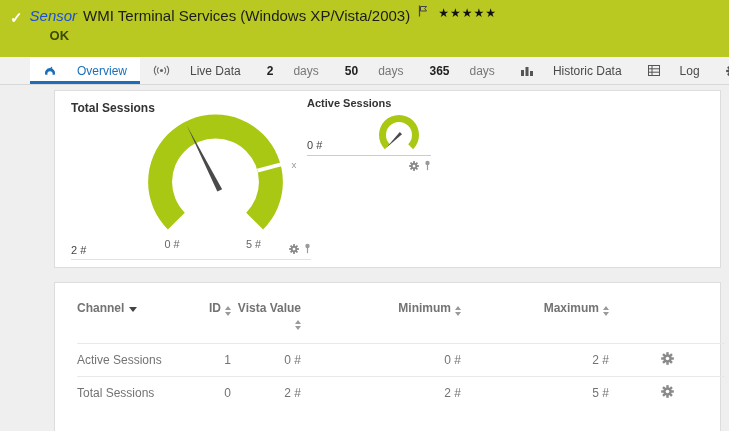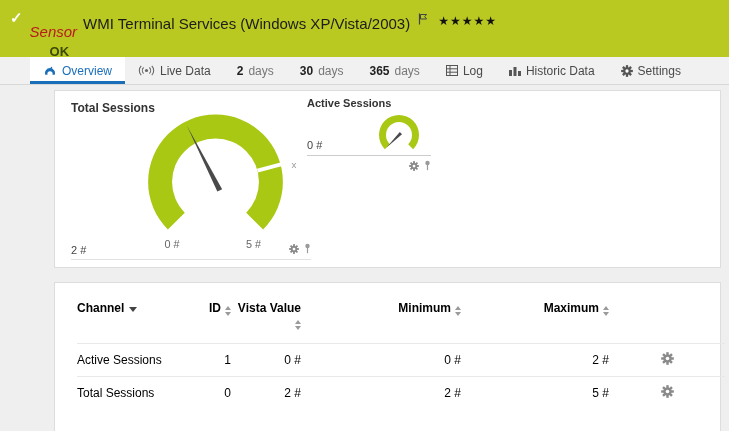--- a/index.html
+++ b/index.html
@@ -2,28 +2,28 @@
 <html style="--header-bg: #b9c922; --accent: #1b6fb9; --gauge: #a8c813;"><head>
 <meta charset="utf-8">
 <style>
   html,body{margin:0;padding:0;background:#fff;font-family:"Liberation Sans",sans-serif;}
   #app{position:relative;width:729px;height:431px;overflow:hidden;background:#efefef;}
 
   
   .header{height:57px;background:var(--header-bg,#b9c922);box-sizing:border-box;padding:7px 10px 0 10px;display:flex;align-items:flex-start;}
   .check{color:#fff;font-weight:bold;font-size:15px;margin:2px 7px 0 0;}
   .title-line{display:flex;align-items:center;gap:6px;font-size:15px;color:#1c1c1c;}
-  .kind{font-style:italic;color:#b91c1c;margin-top:16px;}
+  .kind{font-style:italic;color:#1d4ed8;}
   .flag{display:inline-block;margin-left:2px;position:relative;top:-4px;}
   .stars{font-size:12px;color:#111;letter-spacing:1px;position:relative;top:-3px;margin-left:4px;}
   .status-ok{font-size:13px;font-weight:bold;color:#3d4a00;margin:4px 0 0 20px;}
 
   
   .tabs{height:28px;background:#f1f1f1;border-bottom:1px solid #d8d8d8;display:flex;align-items:stretch;padding-left:30px;font-size:12px;color:#4a4a4a;box-sizing:border-box;}
-  .tab{display:flex;align-items:center;gap:5px;padding:0 13px;cursor:pointer;white-space:nowrap;}
+  .tab{display:flex;align-items:center;gap:20px;padding:0 13px;cursor:pointer;white-space:nowrap;}
   .tab.active{background:#fff;color:var(--accent,#1b6fb9);box-shadow:inset 0 -3px 0 var(--accent,#1b6fb9);}
   .tab b{color:#222;}
   .tab .unit{color:#777;}
   .tab svg{display:block;}
 
   
   .content{position:absolute;top:85px;left:0;right:0;bottom:0;box-sizing:border-box;padding:5px 8px 0 30px;background:#efefef;overflow:hidden;margin-left:24px;}
   .card{background:#fff;border:1px solid #ddd;box-sizing:border-box;}
   .card.gauges{height:178px;position:relative;}
   .g-title{position:absolute;left:16px;top:10px;font-size:12px;font-weight:bold;color:#333;margin:0;}
@@ -36,21 +36,21 @@
   .sg-val{position:absolute;left:0;bottom:4px;font-size:11px;color:#444;}
   .sg-svg{position:absolute;right:0;top:-4px;}
   .sg-foot{border-top:1px solid #ccc;display:flex;justify-content:flex-end;gap:5px;padding-top:1px;}
   .gauge-arc{fill:var(--gauge,#a8c813);}
   .needle{fill:#4a4a4a;}
   .scale-label{fill:#666;font-size:10px;font-family:"Liberation Sans",sans-serif;}
   .marker-label{fill:#999;font-size:9px;font-family:"Liberation Sans",sans-serif;}
 
   
   .card.channels{margin-top:14px;min-height:158px;padding:6px 22px 10px 22px;}
-  table.channels{width:100%;border-collapse:collapse;table-layout:fixed;font-size:12px;color:#000000;}
+  table.channels{width:100%;border-collapse:collapse;table-layout:fixed;font-size:12px;color:#737373;}
   th{font-weight:bold;text-align:right;padding:12px 0 13px 0;vertical-align:top;}
   th.c-channel{text-align:left;width:95px;}
   th.c-id{width:59px;}
   th.c-last{width:70px;}
   th.c-min{width:160px;}
   th.c-max{width:148px;}
   th.c-action{width:116px;}
   td{padding:8px 0;border-top:1px solid #e9e9e9;text-align:right;}
   td.c-channel{text-align:left;}
   td.c-action{text-align:center;}
@@ -123,47 +123,47 @@
           <path d="M13.8 0.8 A6.8 6.8 0 0 1 13.8 10.2" fill="none" stroke="#666" stroke-width="1.1"></path>
         </svg>
       </span>
       <span>Live Data</span>
     </div>
     <div class="tab">
       <b>2</b>
       <span class="unit">days</span>
     </div>
     <div class="tab">
-      <b>30</b>
+      <b>50</b>
       <span class="unit">days</span>
     </div>
     <div class="tab">
       <b>365</b>
       <span class="unit">days</span>
+    </div>
+    <div class="tab">
+      <span>
+        <svg width="12" height="11" viewBox="0 0 12 11" fill="#555">
+          <rect x="0" y="5" width="3" height="6"></rect>
+            <rect x="4.5" y="2" width="3" height="9"></rect>
+            <rect x="9" y="6" width="3" height="5"></rect>
+        </svg>
+      </span>
+      <span>Historic Data</span>
     </div>
     <div class="tab">
       <span>
         <svg width="12" height="11" viewBox="0 0 12 11">
           <rect x="0.5" y="0.5" width="11" height="10" fill="none" stroke="#555"></rect>
           <line x1="0.5" y1="3.8" x2="11.5" y2="3.8" stroke="#555"></line>
           <line x1="0.5" y1="7.2" x2="11.5" y2="7.2" stroke="#555"></line>
           <line x1="4" y1="0.5" x2="4" y2="10.5" stroke="#555"></line>
         </svg>
       </span>
       <span>Log</span>
-    </div>
-    <div class="tab">
-      <span>
-        <svg width="12" height="11" viewBox="0 0 12 11" fill="#555">
-          <rect x="0" y="5" width="3" height="6"></rect>
-            <rect x="4.5" y="2" width="3" height="9"></rect>
-            <rect x="9" y="6" width="3" height="5"></rect>
-        </svg>
-      </span>
-      <span>Historic Data</span>
     </div>
     <div class="tab">
       <span>
         <svg class="gear dark" viewBox="-8 -8 16 16" width="12" height="12">
             <use href="#gear-def"></use>
           </svg>
       </span>
       <span>Settings</span>
     </div>
   </nav>

